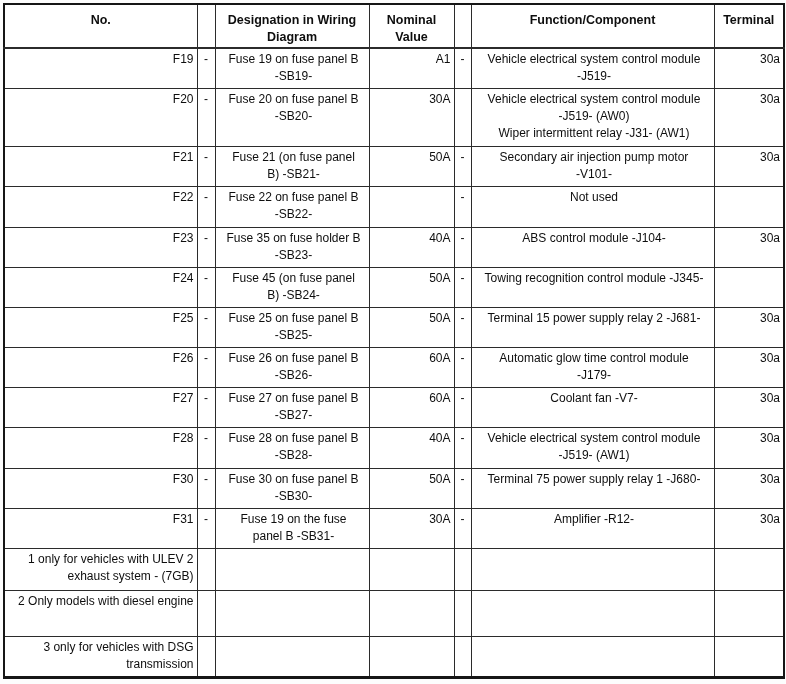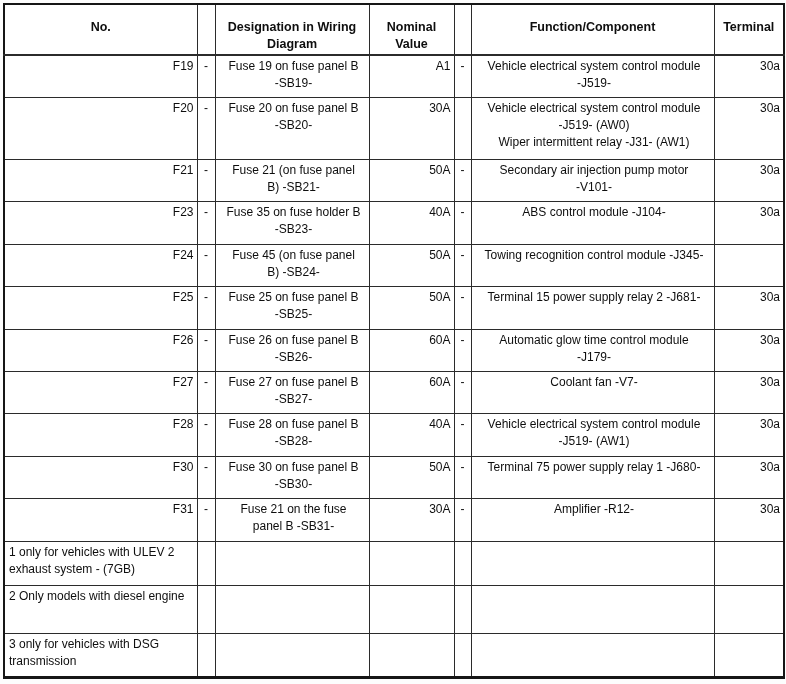--- a/index.html
+++ b/index.html
@@ -35,26 +35,26 @@
     padding: 2px 3px 1px 3px;
     white-space: pre-line;
     overflow: hidden;
     font-weight: normal;
   }
   .fuse-table thead th {
     font-weight: bold;
     font-size: 12.5px;
     text-align: center;
     border-bottom-width: 2px;
-    padding-top: 14px;
+    padding-top: 7px;
   }
   .fuse-table td.c { text-align: right; }
   .fuse-table td.l { text-align: center; padding-left: 5px; padding-right: 2px; }
   .fuse-table td.dash { text-align: center; padding-left: 1px; padding-right: 1px; }
-  .fuse-table td.fn { text-align: left; padding-left: 4px; }
+  .fuse-table td.fn { text-align: right; padding-left: 4px; }
 </style>
 </head>
 <body>
 
 <div class="page">
   <table class="fuse-table">
     <colgroup>
       <col style="width:193px">
       <col style="width:18px">
       <col style="width:154px">
@@ -105,20 +105,30 @@
         <td class="dash">-</td>
         <td class="l">Fuse 21 (on fuse panel
 B) -SB21-</td>
         <td class="c">50A</td>
         <td class="dash">-</td>
         <td class="l">Secondary air injection pump motor
 -V101-</td>
         <td class="c">30a</td>
       </tr>
       <tr style="height:37px">
+        <td class="c">F22</td>
+        <td class="dash">-</td>
+        <td class="l">Fuse 22 on fuse panel B
+-SB22-</td>
+        <td class="c"></td>
+        <td class="dash">-</td>
+        <td class="l">Not used</td>
+        <td class="c"></td>
+      </tr>
+      <tr style="height:37px">
         <td class="c">F23</td>
         <td class="dash">-</td>
         <td class="l">Fuse 35 on fuse holder B
 -SB23-</td>
         <td class="c">40A</td>
         <td class="dash">-</td>
         <td class="l">ABS control module -J104-</td>
         <td class="c">30a</td>
       </tr>
       <tr style="height:37px">
@@ -179,21 +189,21 @@
         <td class="l">Fuse 30 on fuse panel B
 -SB30-</td>
         <td class="c">50A</td>
         <td class="dash">-</td>
         <td class="l">Terminal 75 power supply relay 1 -J680-</td>
         <td class="c">30a</td>
       </tr>
       <tr style="height:37px">
         <td class="c">F31</td>
         <td class="dash">-</td>
-        <td class="l">Fuse 21 on the fuse
+        <td class="l">Fuse 19 on the fuse
 panel B -SB31-</td>
         <td class="c">30A</td>
         <td class="dash">-</td>
         <td class="l">Amplifier -R12-</td>
         <td class="c">30a</td>
       </tr>
       <tr style="height:40px">
         <td class="fn">1 only for vehicles with ULEV 2
 exhaust system - (7GB)</td>
         <td></td>

